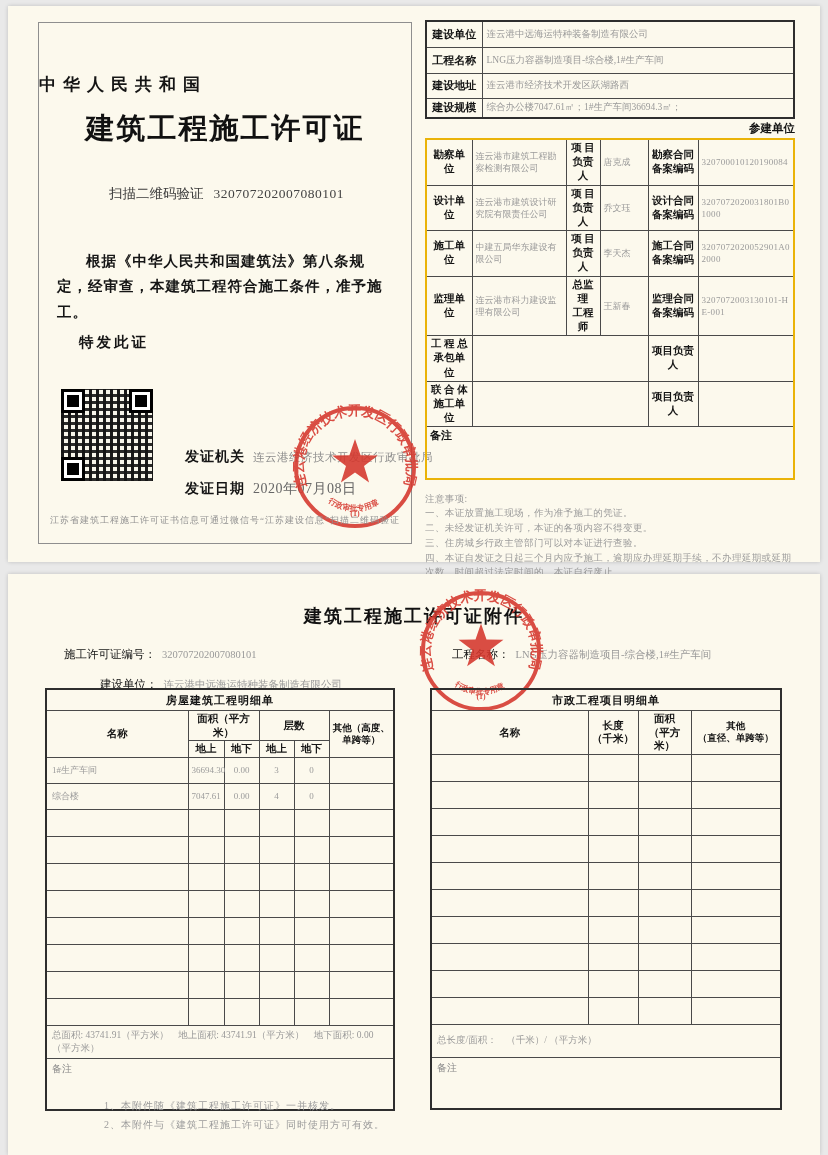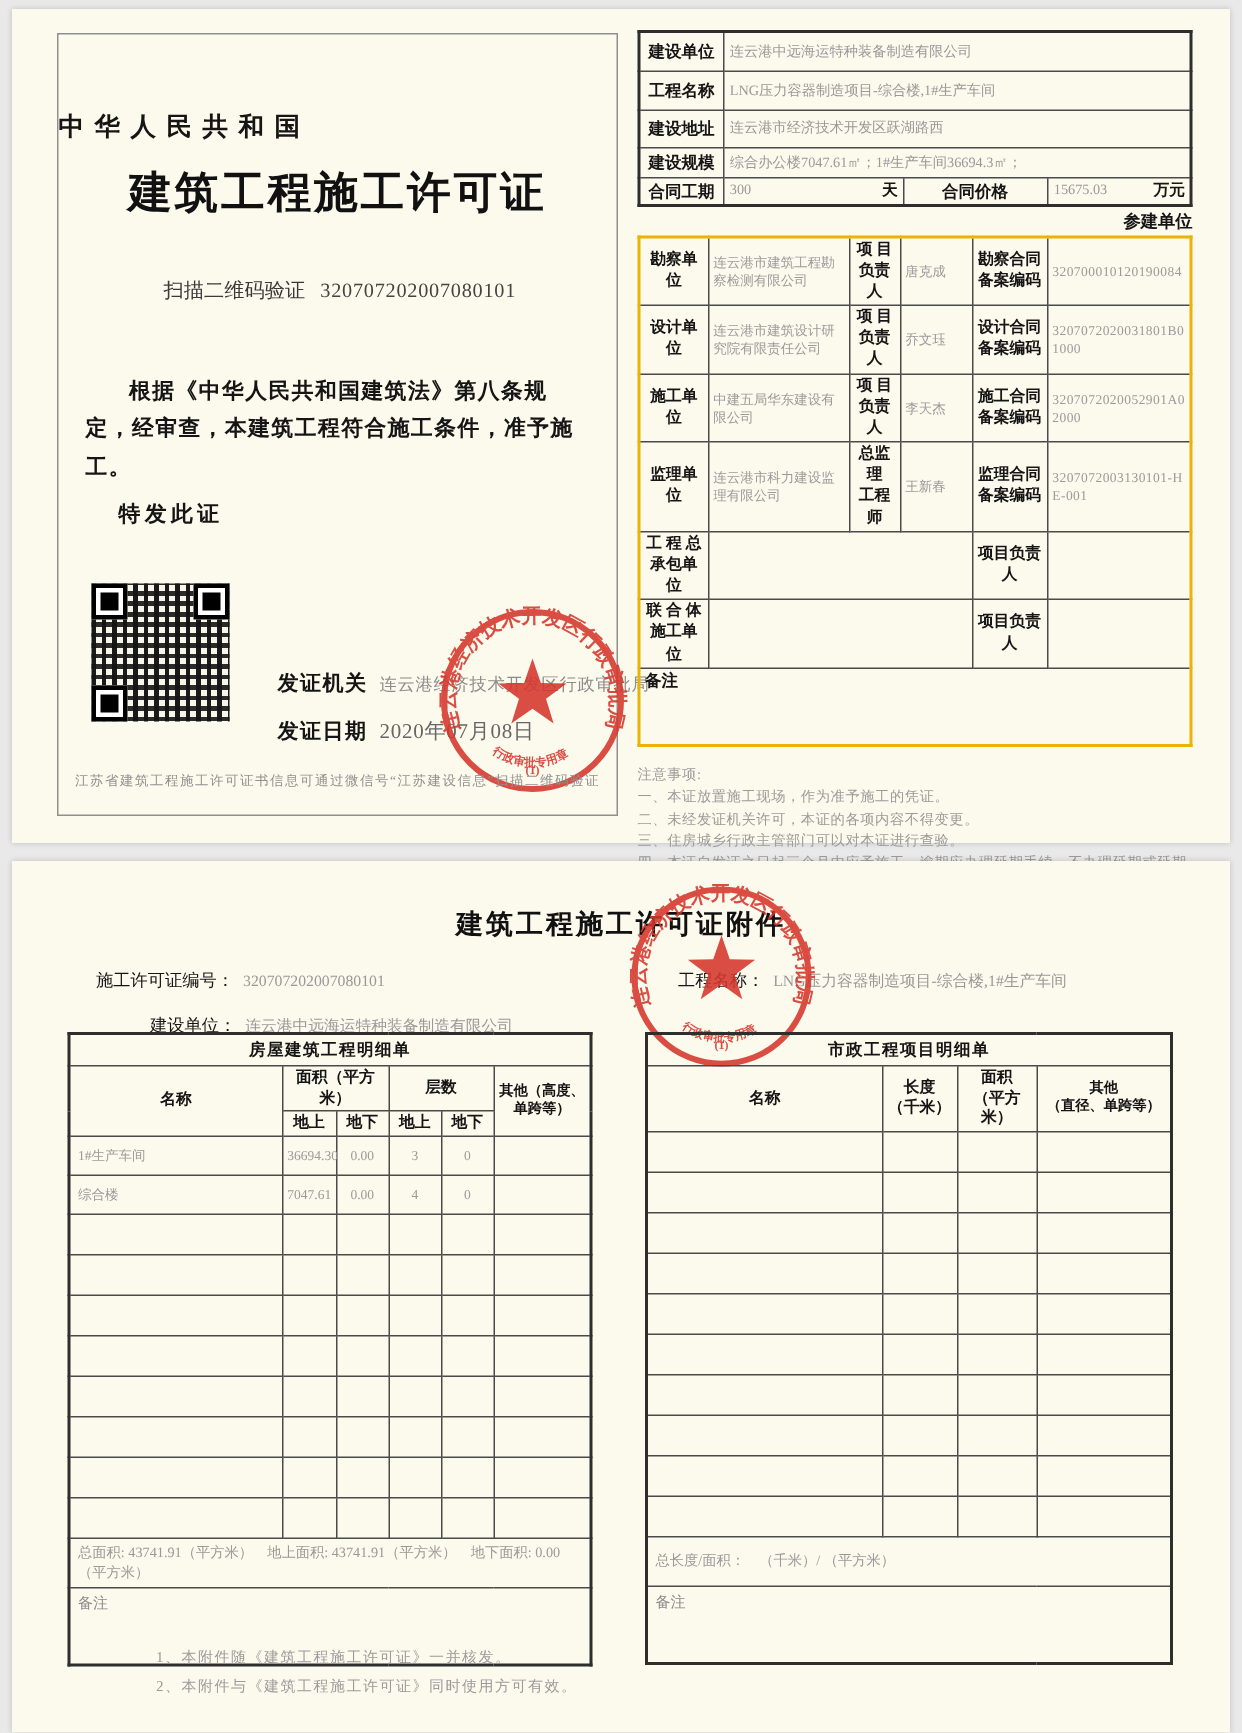--- a/index.html
+++ b/index.html
@@ -156,26 +156,20 @@
           <td colspan="3">LNG压力容器制造项目-综合楼,1#生产车间</td>
         </tr>
         <tr class="r25">
           <th>建设地址</th>
           <td colspan="3">连云港市经济技术开发区跃湖路西</td>
         </tr>
         <tr class="r20">
           <th>建设规模</th>
           <td colspan="3">综合办公楼7047.61㎡；1#生产车间36694.3㎡；</td>
         </tr>
-        <tr class="r18">
-          <th>合同工期</th>
-          <td class="num-cell"><span>300</span><b>天</b></td>
-          <th>合同价格</th>
-          <td class="num-cell"><span>15675.03</span><b>万元</b></td>
-        </tr>
       </tbody>
         </table>
 
       <div class="participants-header">参建单位</div>
 
       <table class="pt">
         <colgroup>
             <col style="width:46px">
             <col style="width:94px">
             <col style="width:34px">

